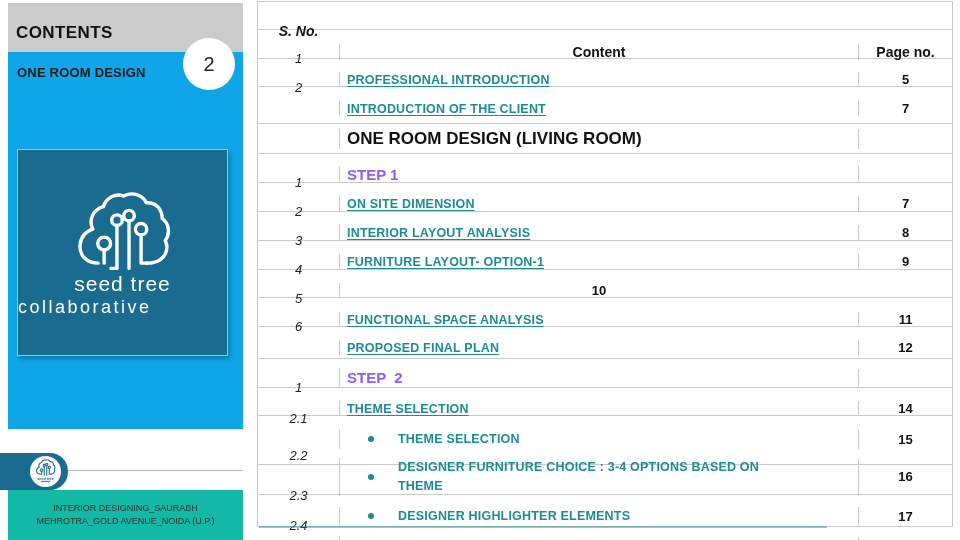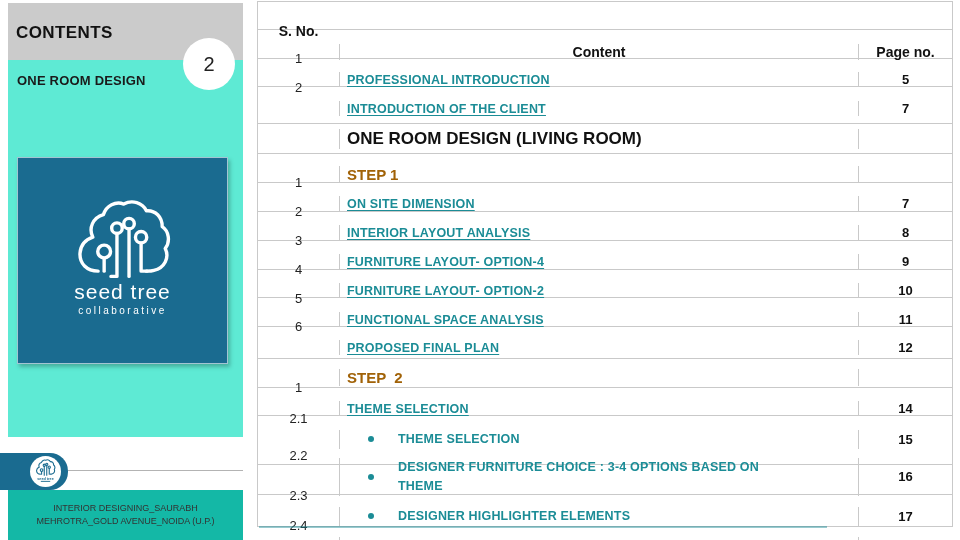--- a/index.html
+++ b/index.html
@@ -9,34 +9,34 @@
 
   
   .sb-block1 { position:absolute; left:8px; top:3px; width:235px; height:59px;
                background:#cbcbcb; display:flex; align-items:center; padding-left:8px;text-align:center; }
   .sb-title { font-size:17px; font-weight:700; color:#111; letter-spacing:.4px; }
 
   .page-circle { position:absolute; left:183px; top:38px; width:52px; height:52px;
                  background:#ffffff; border-radius:50%; display:flex; align-items:center;
                  justify-content:center; font-size:20px; color:#222; z-index:5; }
 
-  .sb-block2 { position:absolute; left:8px; top:60px; width:235px; height:377px;
-               background:#5eead4; }
+  .sb-block2 { position:absolute; left:8px; top:52px; width:235px; height:377px;
+               background:#0ea5e9; }
   .sb-section { position:absolute; left:9px; top:13px; font-size:13px; font-weight:700;
                 color:#1a1a1a; letter-spacing:.2px; }
 
   .logo-box { position:absolute; left:9px; top:97px; width:211px; height:207px;
               background:#1a6b90; box-shadow:2px 3px 4px rgba(0,0,0,.25);
               border:1px solid rgba(255,255,255,.6); }
   .logo-tree { position:absolute; left:50%; top:40px; transform:translateX(-50%);
                width:118px; height:92px; }
   .logo-word { position:absolute; left:0; right:0; top:122px; text-align:center;
                color:#fff; font-size:21px; letter-spacing:1px; }
-  .logo-sub  { position:absolute; left:0; right:0; top:147px; text-align:center;
-               color:#fff; font-size:10px; letter-spacing:2.5px; }
+  .logo-sub  { position:absolute; left:0; right:0; top:147px; text-align:left;
+               color:#fff; font-size:18px; letter-spacing:2.5px; }
 
   .sb-divider { position:absolute; left:68px; top:470px; width:175px; height:1px;
                 background:#b3b3b3; }
 
   .sb-badge { position:absolute; left:0; top:453px; width:68px; height:37px;
               background:#1a6b90; border-radius:0 18px 18px 0; z-index:4; }
   .mini-circle { position:absolute; left:30px; top:3px; width:31px; height:31px;
                  background:#ffffff; border-radius:50%; display:flex; align-items:center;
                  justify-content:center; }
   .mini-circle svg { width:25px; height:25px; }
@@ -45,31 +45,31 @@
                background:#14b8a6; text-align:center; padding-top:12px;
                font-size:9px; line-height:13px; color:#333; }
 
   
   .toc { position:absolute; left:257px; top:1px; width:696px;
          border:1px solid #c9c9c9; background:#fff; }
   .t-row { display:grid; grid-template-columns:81px 519px 94px; align-items:stretch; }
   .t-row + .t-row { border-top:1px solid #c9c9c9; }
   .cell { display:flex; align-items:center; }
   .cell.mid, .cell.page { border-left:1px solid #c9c9c9;margin-top:42px; }
-  .cell.sno  { justify-content:center; font-size:13px; color:#222; }
+  .cell.sno  { justify-content:center; font-size:13px; color:#222;font-style:italic; }
   .cell.page { justify-content:center; font-size:13px; font-weight:700; color:#111; }
   .cell.mid  { padding-left:7px; }
 
   .hdr .cell { font-weight:700; font-size:14px; color:#111; justify-content:center; }
   .hdr .cell.mid { padding-left:0; }
 
   .link { color:#1b8c96; font-weight:700; font-size:12.5px; letter-spacing:.2px;
           text-decoration:underline; text-underline-offset:2px; cursor:pointer; }
   .sec-heading  { font-weight:700; font-size:17px; color:#111; }
-  .step-heading { font-weight:700; font-size:15px; color:#a16207; white-space:pre-wrap; }
+  .step-heading { font-weight:700; font-size:15px; color:#8b5cf6; white-space:pre-wrap; }
 
   .bullet-dot { width:6px; height:6px; border-radius:50%; background:#1b8c96;
                 margin-left:21px; margin-right:24px; flex:0 0 6px; }
   .bullet-text { color:#1b8c96; font-weight:700; font-size:12.5px; letter-spacing:.2px;
                  max-width:380px; line-height:1.5; }
 
   .accent-line { position:absolute; left:259px; top:526px; width:568px; height:2px;
                  background:rgba(27,140,150,.45); }
 </style>
 </head>
@@ -186,30 +186,27 @@
       <div class="cell sno">2</div>
       <div class="cell mid">
           <span class="link">INTERIOR LAYOUT ANALYSIS</span>
         </div>
       <div class="cell page">8</div>
     </div>
 
     <div class="t-row" style="height:29px">
       <div class="cell sno">3</div>
       <div class="cell mid">
-          <span class="link">FURNITURE LAYOUT- OPTION-4</span>
+          <span class="link">FURNITURE LAYOUT- OPTION-1</span>
         </div>
       <div class="cell page">9</div>
     </div>
 
     <div class="t-row" style="height:29px">
       <div class="cell sno">4</div>
-      <div class="cell mid">
-          <span class="link">FURNITURE LAYOUT- OPTION-2</span>
-        </div>
       <div class="cell page">10</div>
     </div>
 
     <div class="t-row" style="height:28px">
       <div class="cell sno">5</div>
       <div class="cell mid">
           <span class="link">FUNCTIONAL SPACE ANALYSIS</span>
         </div>
       <div class="cell page">11</div>
     </div>

